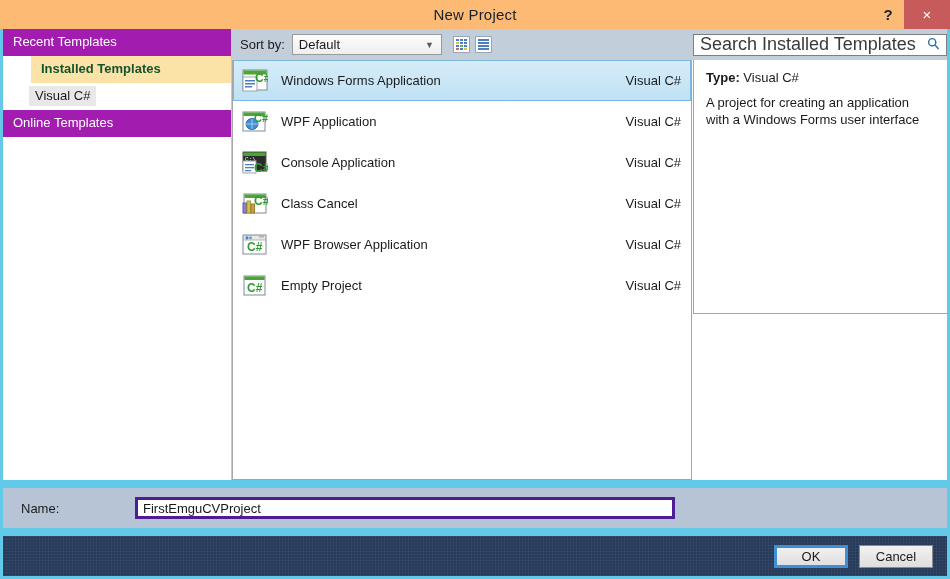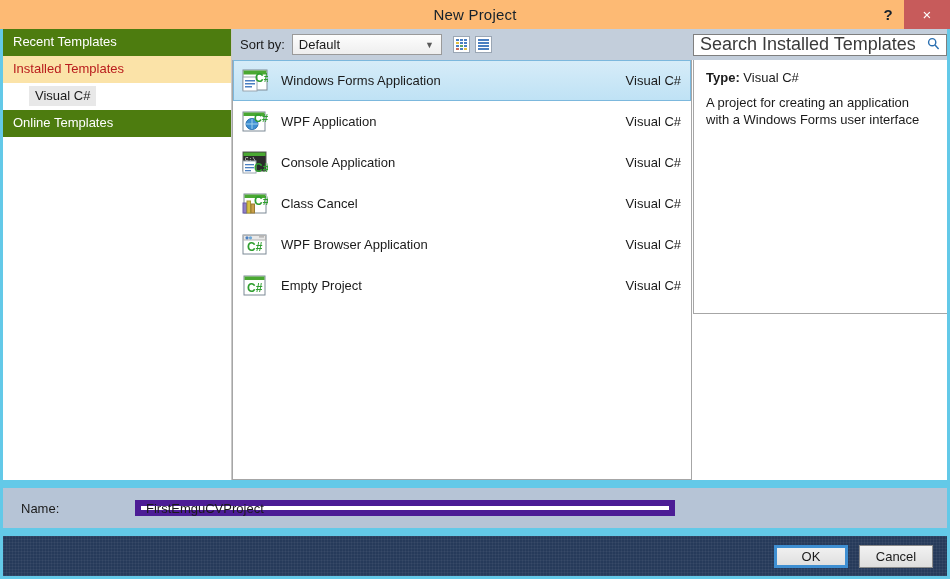--- a/index.html
+++ b/index.html
@@ -89,30 +89,31 @@
 
   
   .sidebar {
     width: 229px;
     flex: 0 0 229px;
     background: #ffffff;
     border-right: 1px solid #c9c9c9;
     box-sizing: border-box;
   }
   .side-header {
-    background: #4d7c0f;
+    background: #a21caf;
     color: #ffffff;
     font-size: 13px;
     padding: 5px 10px 6px 10px;
     line-height: 16px;
   }
   .side-header.active {
     background: #fbe3a8;
-    color: #b91c1c;
-    font-weight: normal;
+    color: #14532d;
+    font-weight: bold;
+    margin-left: 28px;
   }
   .side-child {
     padding: 5px 10px 6px 26px;
     line-height: 16px;
   }
   .side-child .chip {
     background: #e8e8e8;
     padding: 2px 6px 3px 6px;
   }
 
@@ -313,23 +314,23 @@
     margin: 8px 3px;
   }
   .name-label {
     font-size: 13px;
     width: 114px;
     flex: 0 0 114px;
     color: #1a1a1a;
   }
   .name-input {
     width: 540px;
-    height: 16px;
-    background: #ffffff;
-    border: 6px solid #4c1d95;
+    height: 22px;
+    background: #ffffff;
+    border: 3px solid #4c1d95;
     box-sizing: border-box;
     display: flex;
     align-items: center;
     padding-left: 5px;
     font-size: 13px;
     cursor: text;
   }
 
   
   .footer {

